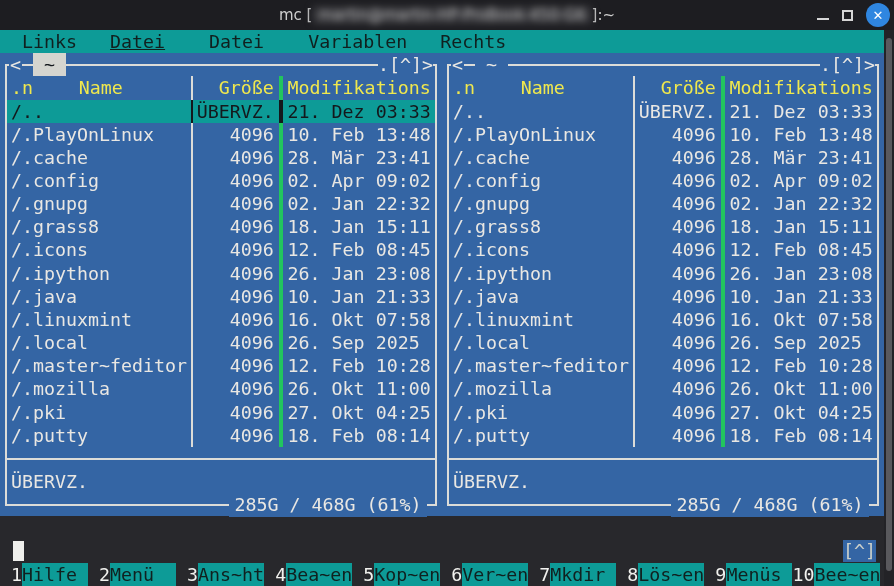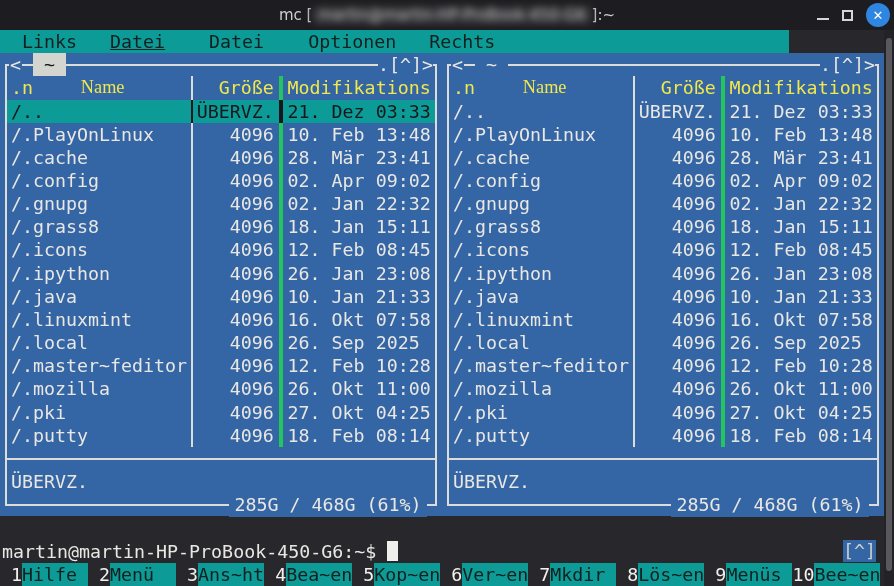--- a/index.html
+++ b/index.html
@@ -21,21 +21,21 @@
   .btn-min { width:12px; height:2px; background:#d6d6d6; margin-top:8px; }
   .btn-max { width:11px; height:11px; border:2px solid #d6d6d6; }
   .btn-close { width:24px; height:24px; border-radius:50%; background:#2f86e0;
     color:#fff; display:flex; align-items:center; justify-content:center;
     font-size:13px; font-weight:bold; }
 
   
   .terminal { position:absolute; left:0; top:30px; width:884px; height:556px; }
 
   
-  .menubar { position:absolute; left:0; top:0; width:789px; height:23.2px;
+  .menubar { position:absolute; left:0; top:0; width:884px; height:23.2px;
     background:#0d9b97; color:#10201f; display:flex; line-height:23.2px; }
   .menu-item { white-space:pre; cursor:default; }
   .menu-item:nth-child(1){ margin-left:2ch; }
   .menu-item:nth-child(2){ margin-left:3ch;text-decoration:underline; }
   .menu-item:nth-child(3){ margin-left:4ch; }
   .menu-item:nth-child(4){ margin-left:4ch; }
   .menu-item:nth-child(5){ margin-left:3ch; }
 
   
   .panel { position:absolute; top:23.2px; width:442px; height:463.3px; background:#3465a4; }
@@ -58,21 +58,21 @@
   .phead, .plist { position:absolute; left:7px; right:7px; }
   .phead { top:23.2px; height:23.17px; }
   .plist { top:46.35px; }
   .frow { display:flex; height:23.17px; line-height:23.17px; padding-left:4px; white-space:pre; }
   .c-name { width:16.5ch; overflow:hidden; border-right:2px solid #dcdcd8; display:flex; }
   .c-size { width:calc(8ch + 2px); border-right:4px solid #22c55e;
     text-align:right; padding-right:0.45ch; overflow:hidden; }
   .c-date { flex:1; padding-left:0.45ch; overflow:hidden; }
   .phead .frow { color:#f0e84d; }
   .h-sort { }
-  .h-name { flex:1; text-align:center; padding-right:2ch;font-family:Liberation Serif, serif; }
+  .h-name { flex:1; text-align:center; padding-right:2ch; }
   .phead .c-size { }
   
   .panel.active .plist .frow:first-child { background:#0d9b97; color:#14181c; }
   .panel.active .plist .frow:first-child .c-name,
   .panel.active .plist .frow:first-child .c-size { border-right-color:#14181c; }
 
   .psep { position:absolute; left:7px; right:7px; top:404.6px;
     border-top:2px solid #dcdcd8; }
   .pstatus { position:absolute; left:11px; top:417.1px; height:23.17px;
     line-height:23.17px; }
@@ -114,21 +114,21 @@
     </div>
   </div>
 
   <div class="terminal">
 
     <div class="menubar">
 
     <span class="menu-item">Links</span>
         <span class="menu-item">Datei</span>
         <span class="menu-item">Datei</span>
-        <span class="menu-item">Optionen</span>
+        <span class="menu-item">Variablen</span>
         <span class="menu-item">Rechts</span>
       </div>
 
     <div class="panel left active">
       <div class="pborder"></div>
       <div class="ptitle">
         <span class="p-back">&lt;</span>
         <span class="p-tab">~</span>
         <span class="p-right-ctl"><span>.</span><span>[^]</span><span>&gt;</span></span>
       </div>
@@ -313,21 +313,21 @@
           <span class="c-size">4096</span>
           <span class="c-date">18. Feb 08:14</span>
         </div>
         </div>
       <div class="psep"></div>
       <div class="pstatus">ÜBERVZ.</div>
       <div class="pfree">285G / 468G (61%)</div>
     </div>
 
 
-    <div class="cmdline"><span>martin@martin-HP-ProBook-450-G6:~$</span><span class="cursor"></span>
+    <div class="cmdline"><span class="cursor"></span>
       <span class="panel-toggle">[^]</span>
     </div>
 
     <div class="fnbar">
 
     <div class="fnunit">
         <span class="fn-num">1</span>
         <span class="fn-label">Hilfe</span>
       </div>
         <div class="fnunit">

